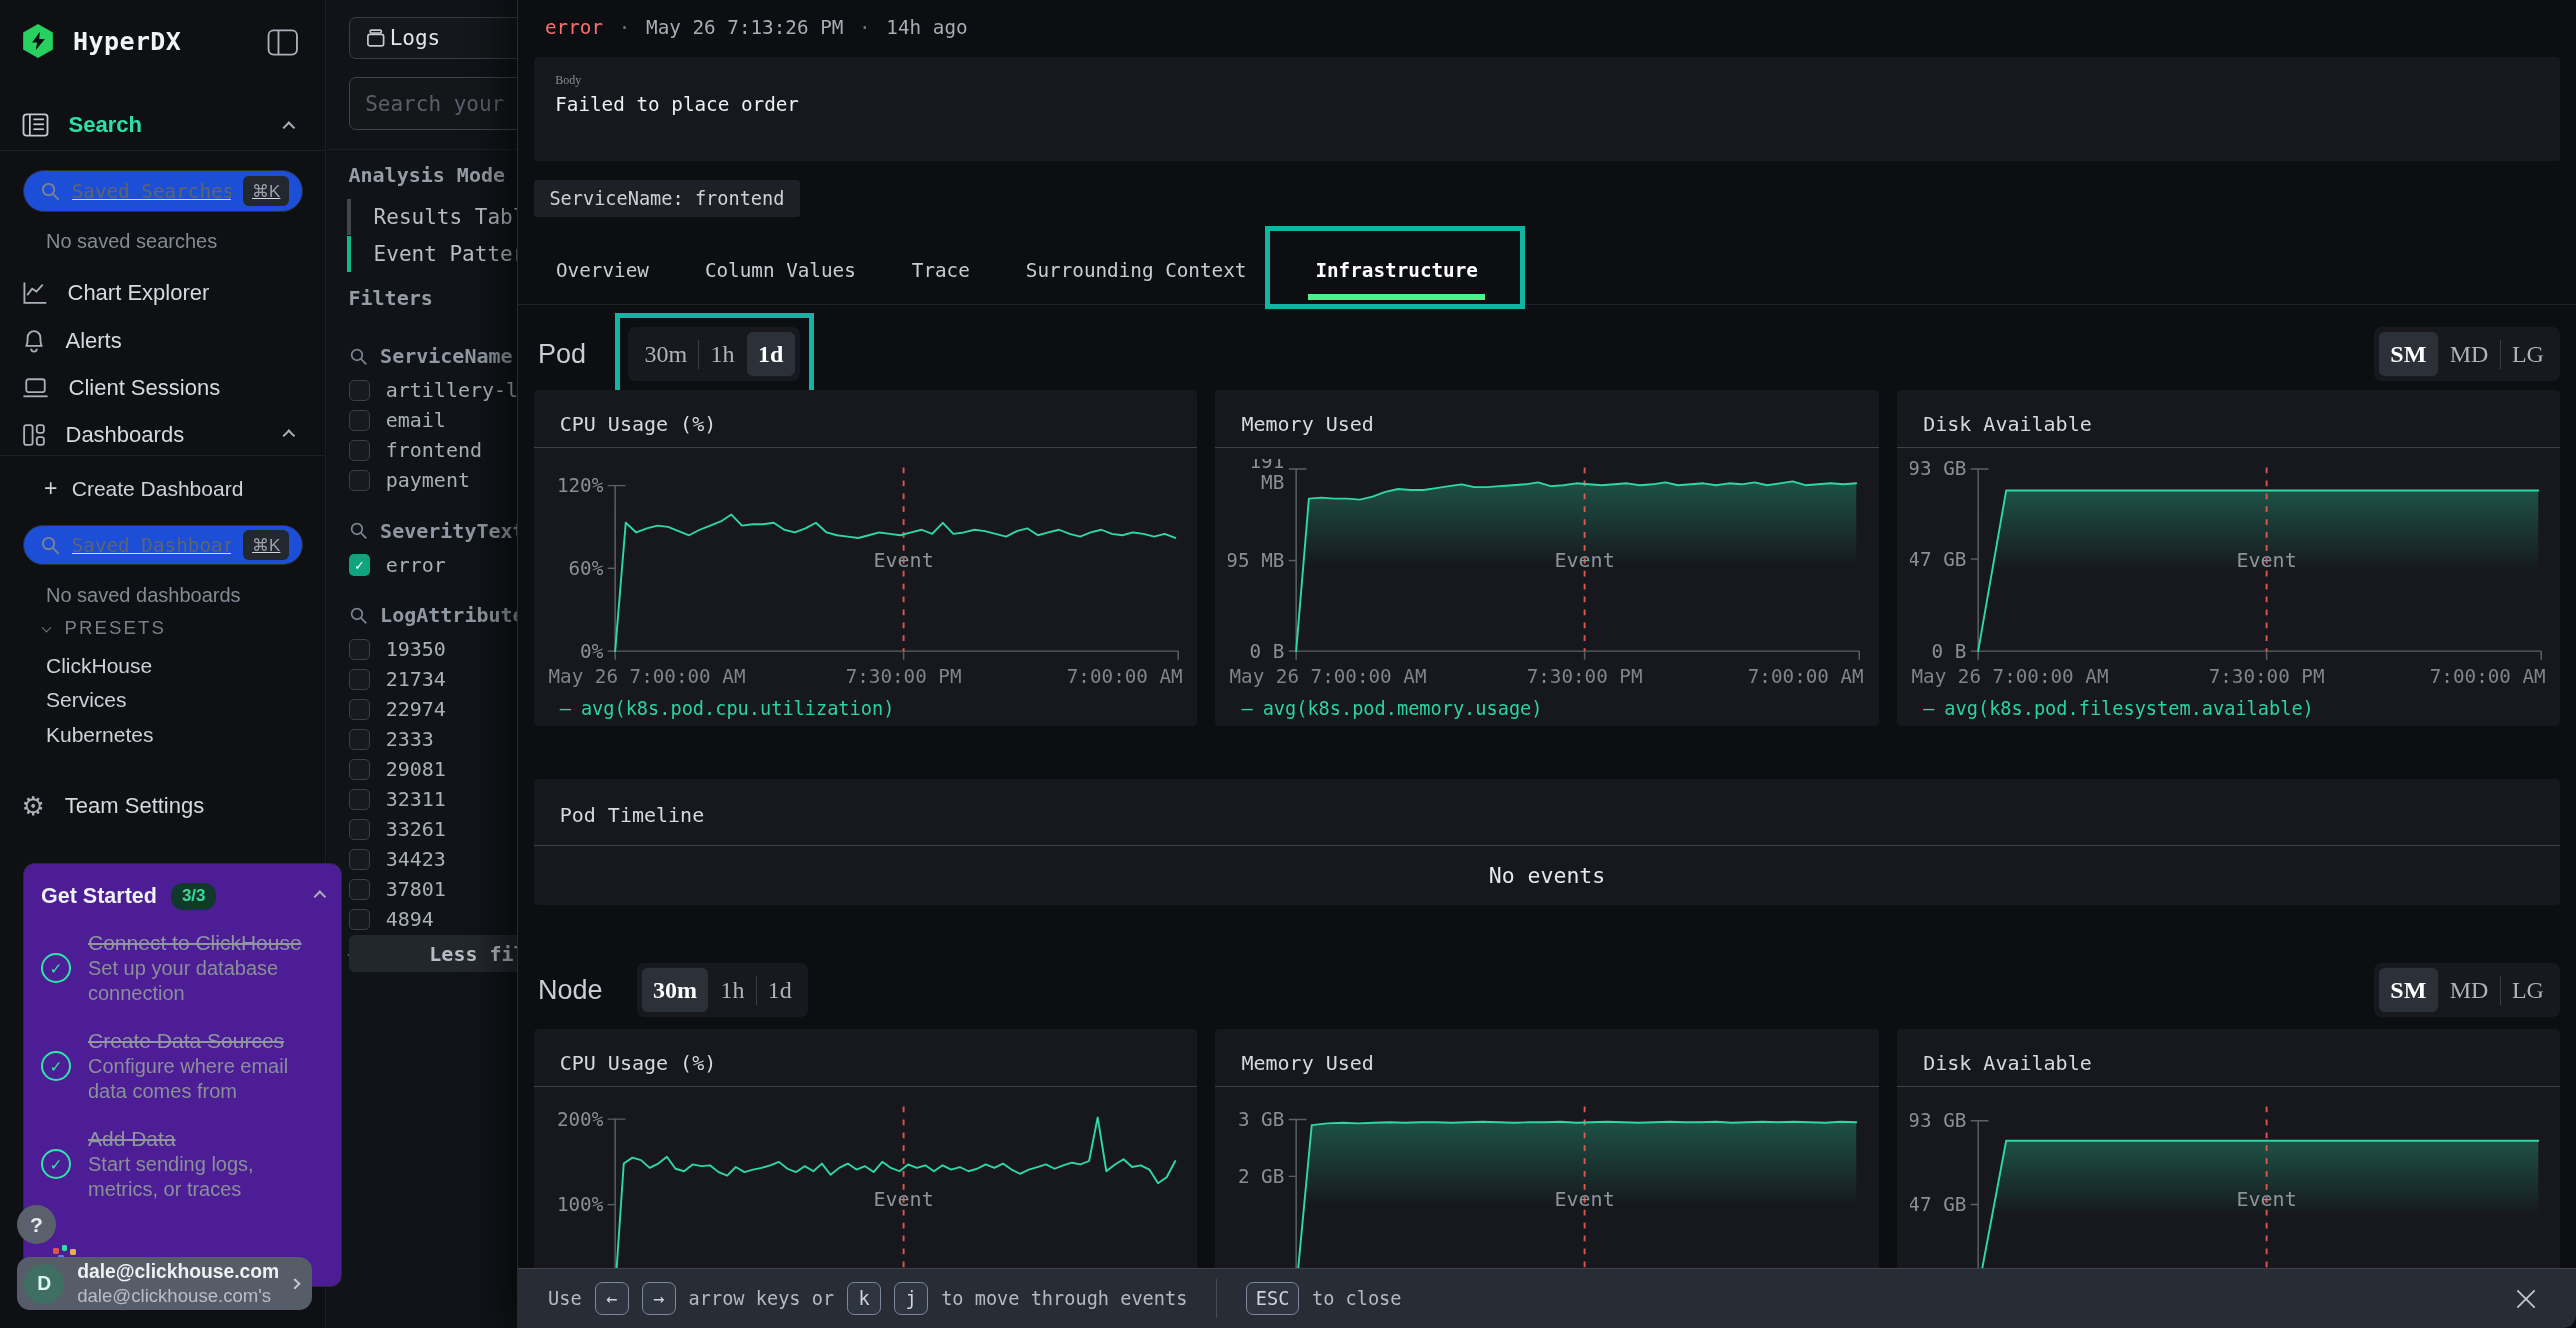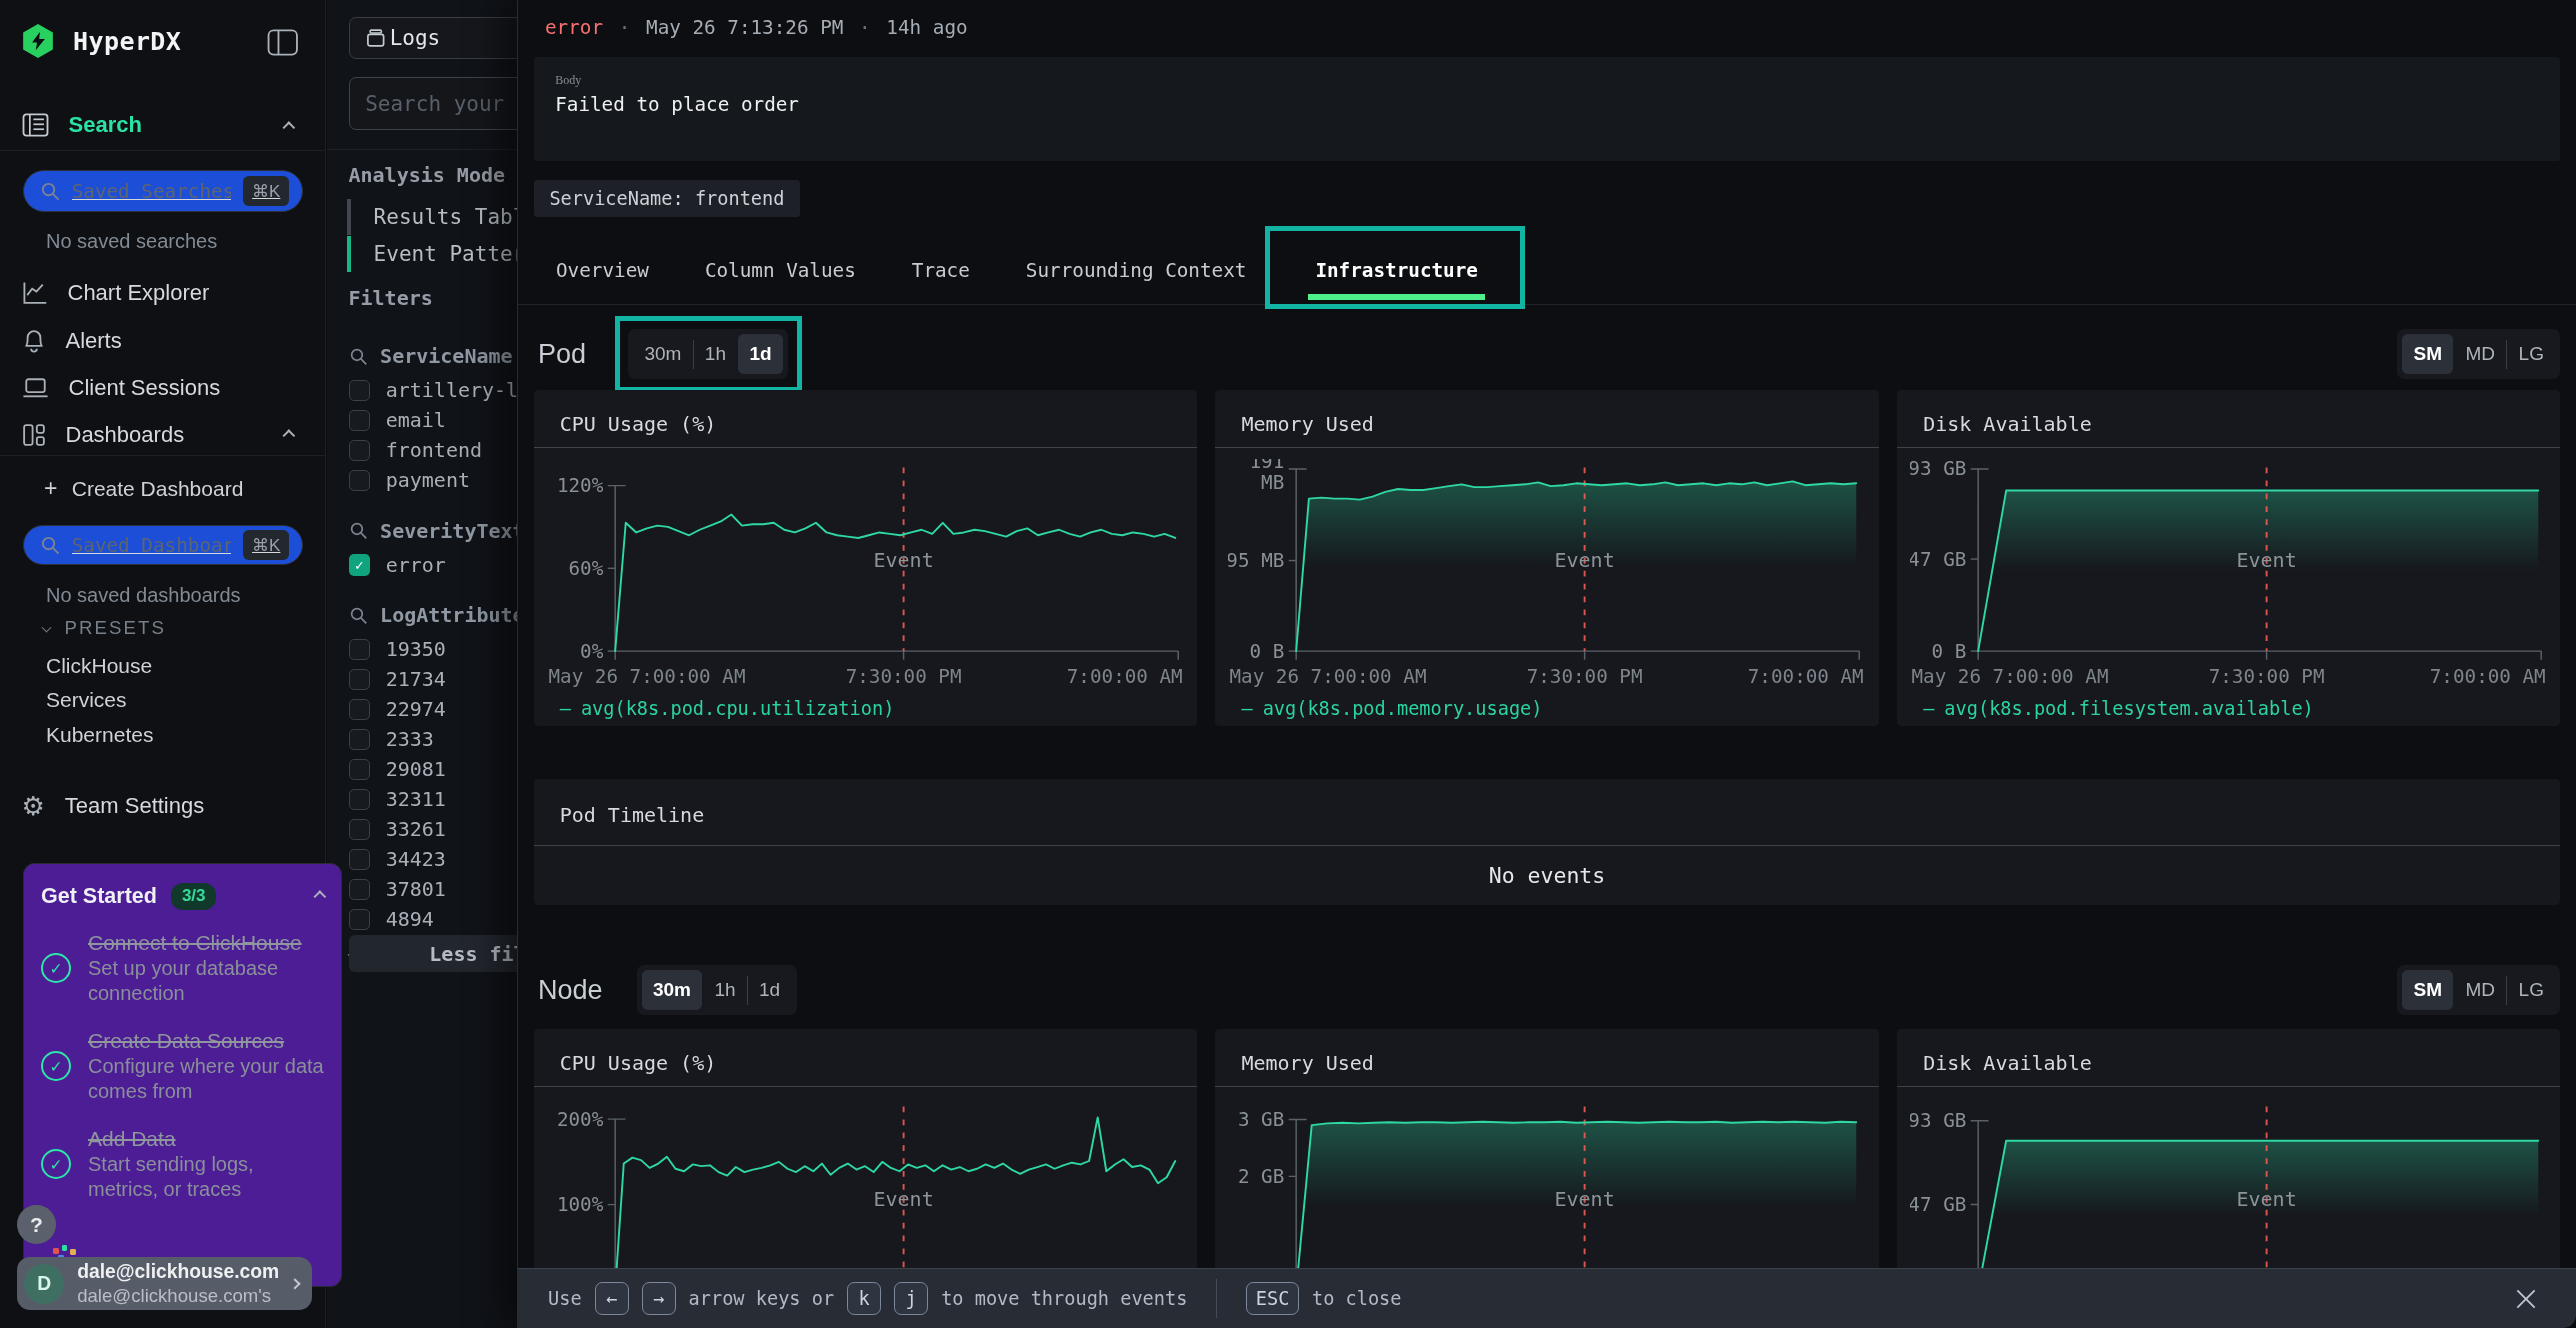--- a/index.html
+++ b/index.html
@@ -112,21 +112,21 @@
   .tab { font-family:"DejaVu Sans Mono", monospace; font-size:19.3px; color:#c9cdd2; margin-right:56px; position:relative; }
   .tab.active { color:#ffffff; font-weight:bold; }
   .tab-underline { position:absolute; left:-7.2px; right:-7.2px; bottom:-18.6px; height:6.4px; background:#4ef08a; }
   .annot { position:absolute; border:5.7px solid #12b5a3; pointer-events:none; }
   .annot.tab-annot { left:-50px; right:-47px; top:-33px; bottom:-27px; }
   .annot.range-annot { left:-13px; right:-14.3px; top:-13.6px; bottom:-13.6px; }
 
   .section-row { position:absolute; left:15.7px; right:15.7px; height:66px; display:flex; align-items:center; }
   .section-title { font-size:27px; color:#c9ced4; font-weight:500; margin-left:4.3px; }
   .segmented { display:flex; align-items:center; background:#17191e; border-radius:7.2px; padding:5px; position:relative; }
-  .seg-cell { font-family:Liberation Sans, sans-serif; font-size:19px; color:#aeb4bb; padding:8.6px 11.4px; border-radius:5.7px; white-space:nowrap; }
+  .seg-cell { font-family:Liberation Serif, serif; font-size:24px; color:#aeb4bb; padding:8.6px 11.4px; border-radius:5.7px; white-space:nowrap; }
   .seg-cell.sel { background:#2c3139; color:#ffffff; font-weight:bold; }
   .seg-div { width:0.7px; height:29px; background:#3a3f46; }
   .seg-div.hidden { visibility:hidden; }
   .sizes-right { margin-left:auto; }
 
   .charts-row { position:absolute; left:15.7px; right:15.7px; display:flex; gap:18.6px; }
   .card { flex:1; background:#16181d; border-radius:4.3px; height:336px; position:relative; overflow:hidden; }
   .card-title { font-family:"DejaVu Sans Mono", monospace; font-size:20px; color:#d6dade; padding:21.5px 0 0 26px; }
   .card-sep { position:absolute; left:0; right:0; top:57px; height:1.4px; background:#3e434a; }
   .chart-box { position:absolute; left:13px; right:13px; top:69px; height:248px; }
@@ -265,21 +265,21 @@
       <span class="tick-circle">✓</span>
       <div>
         <div class="task-title">Connect to ClickHouse</div>
         <div class="task-desc">Set up your database connection</div>
       </div>
     </div>
     <div class="task">
       <span class="tick-circle">✓</span>
       <div>
         <div class="task-title">Create Data Sources</div>
-        <div class="task-desc">Configure where your data comes from</div>
+        <div class="task-desc">Configure where email data comes from</div>
       </div>
     </div>
     <div class="task">
       <span class="tick-circle">✓</span>
       <div>
         <div class="task-title">Add Data</div>
         <div class="task-desc">Start sending logs, metrics, or traces</div>
       </div>
     </div>
   </div>

